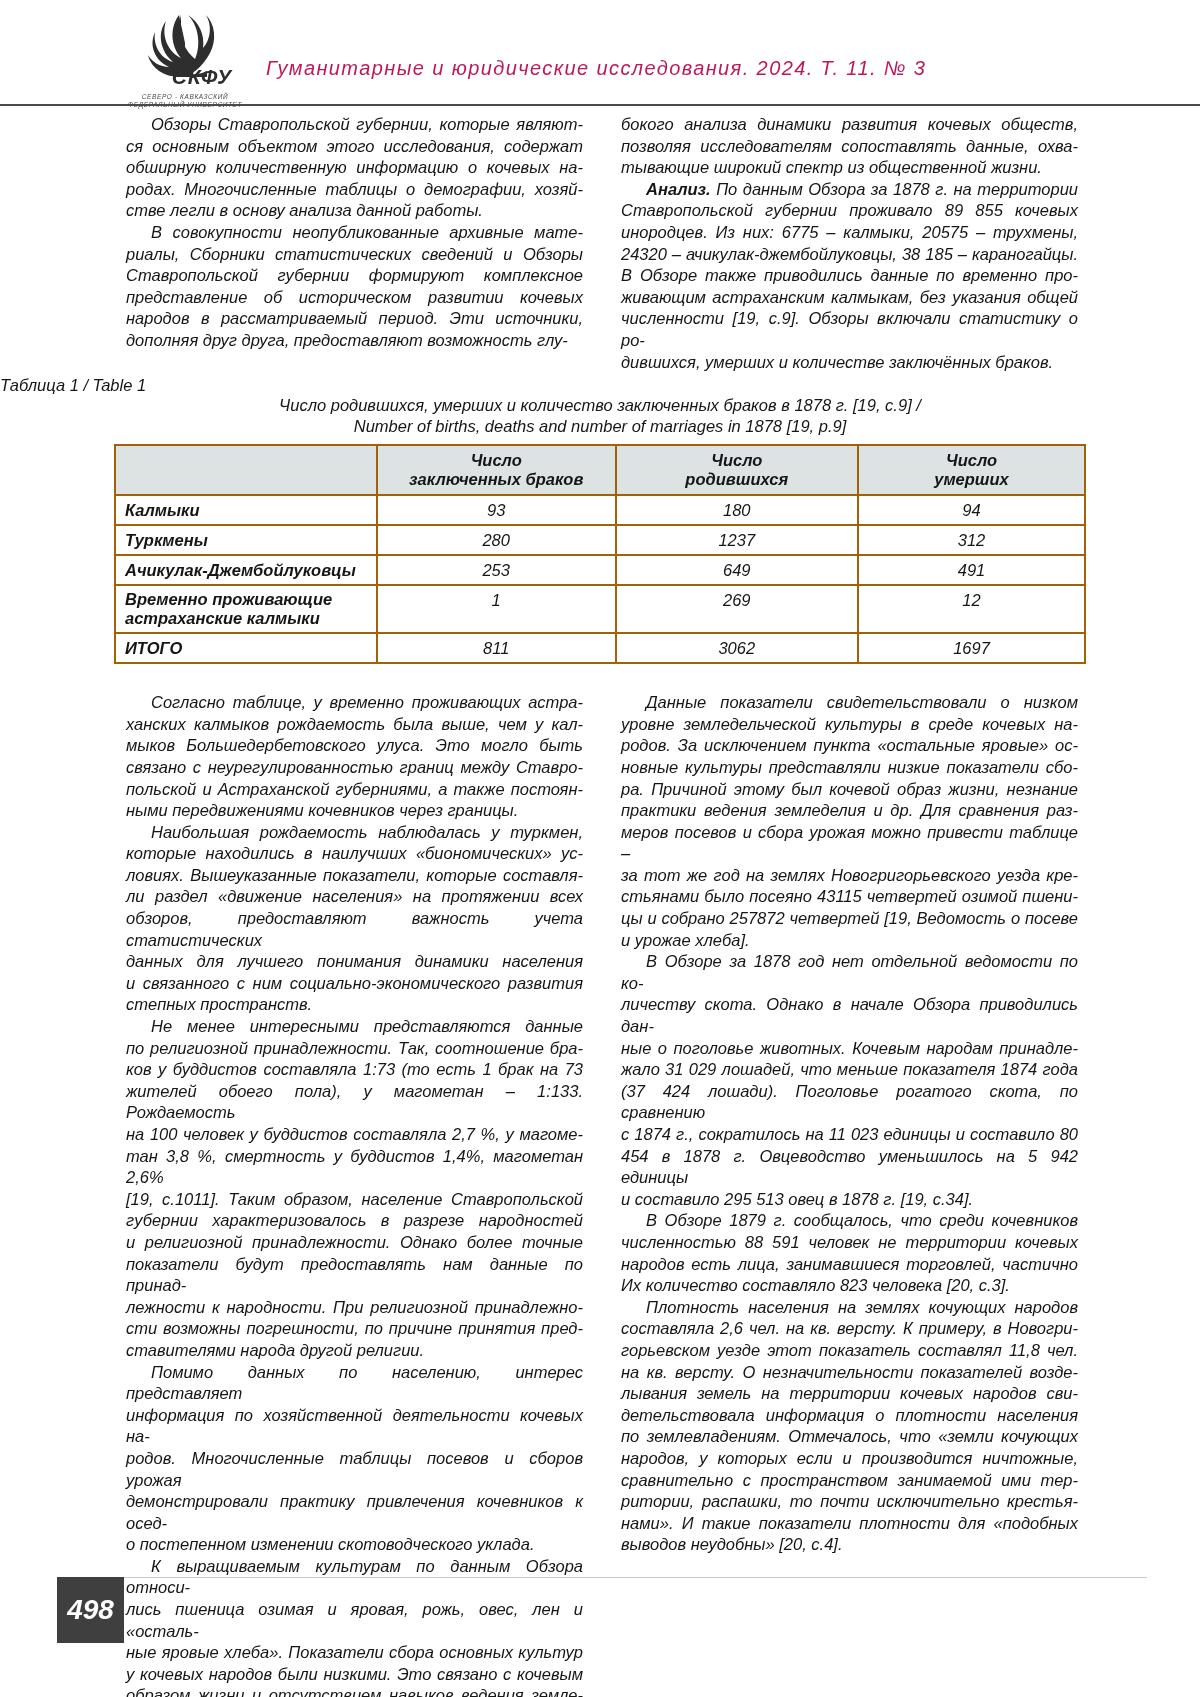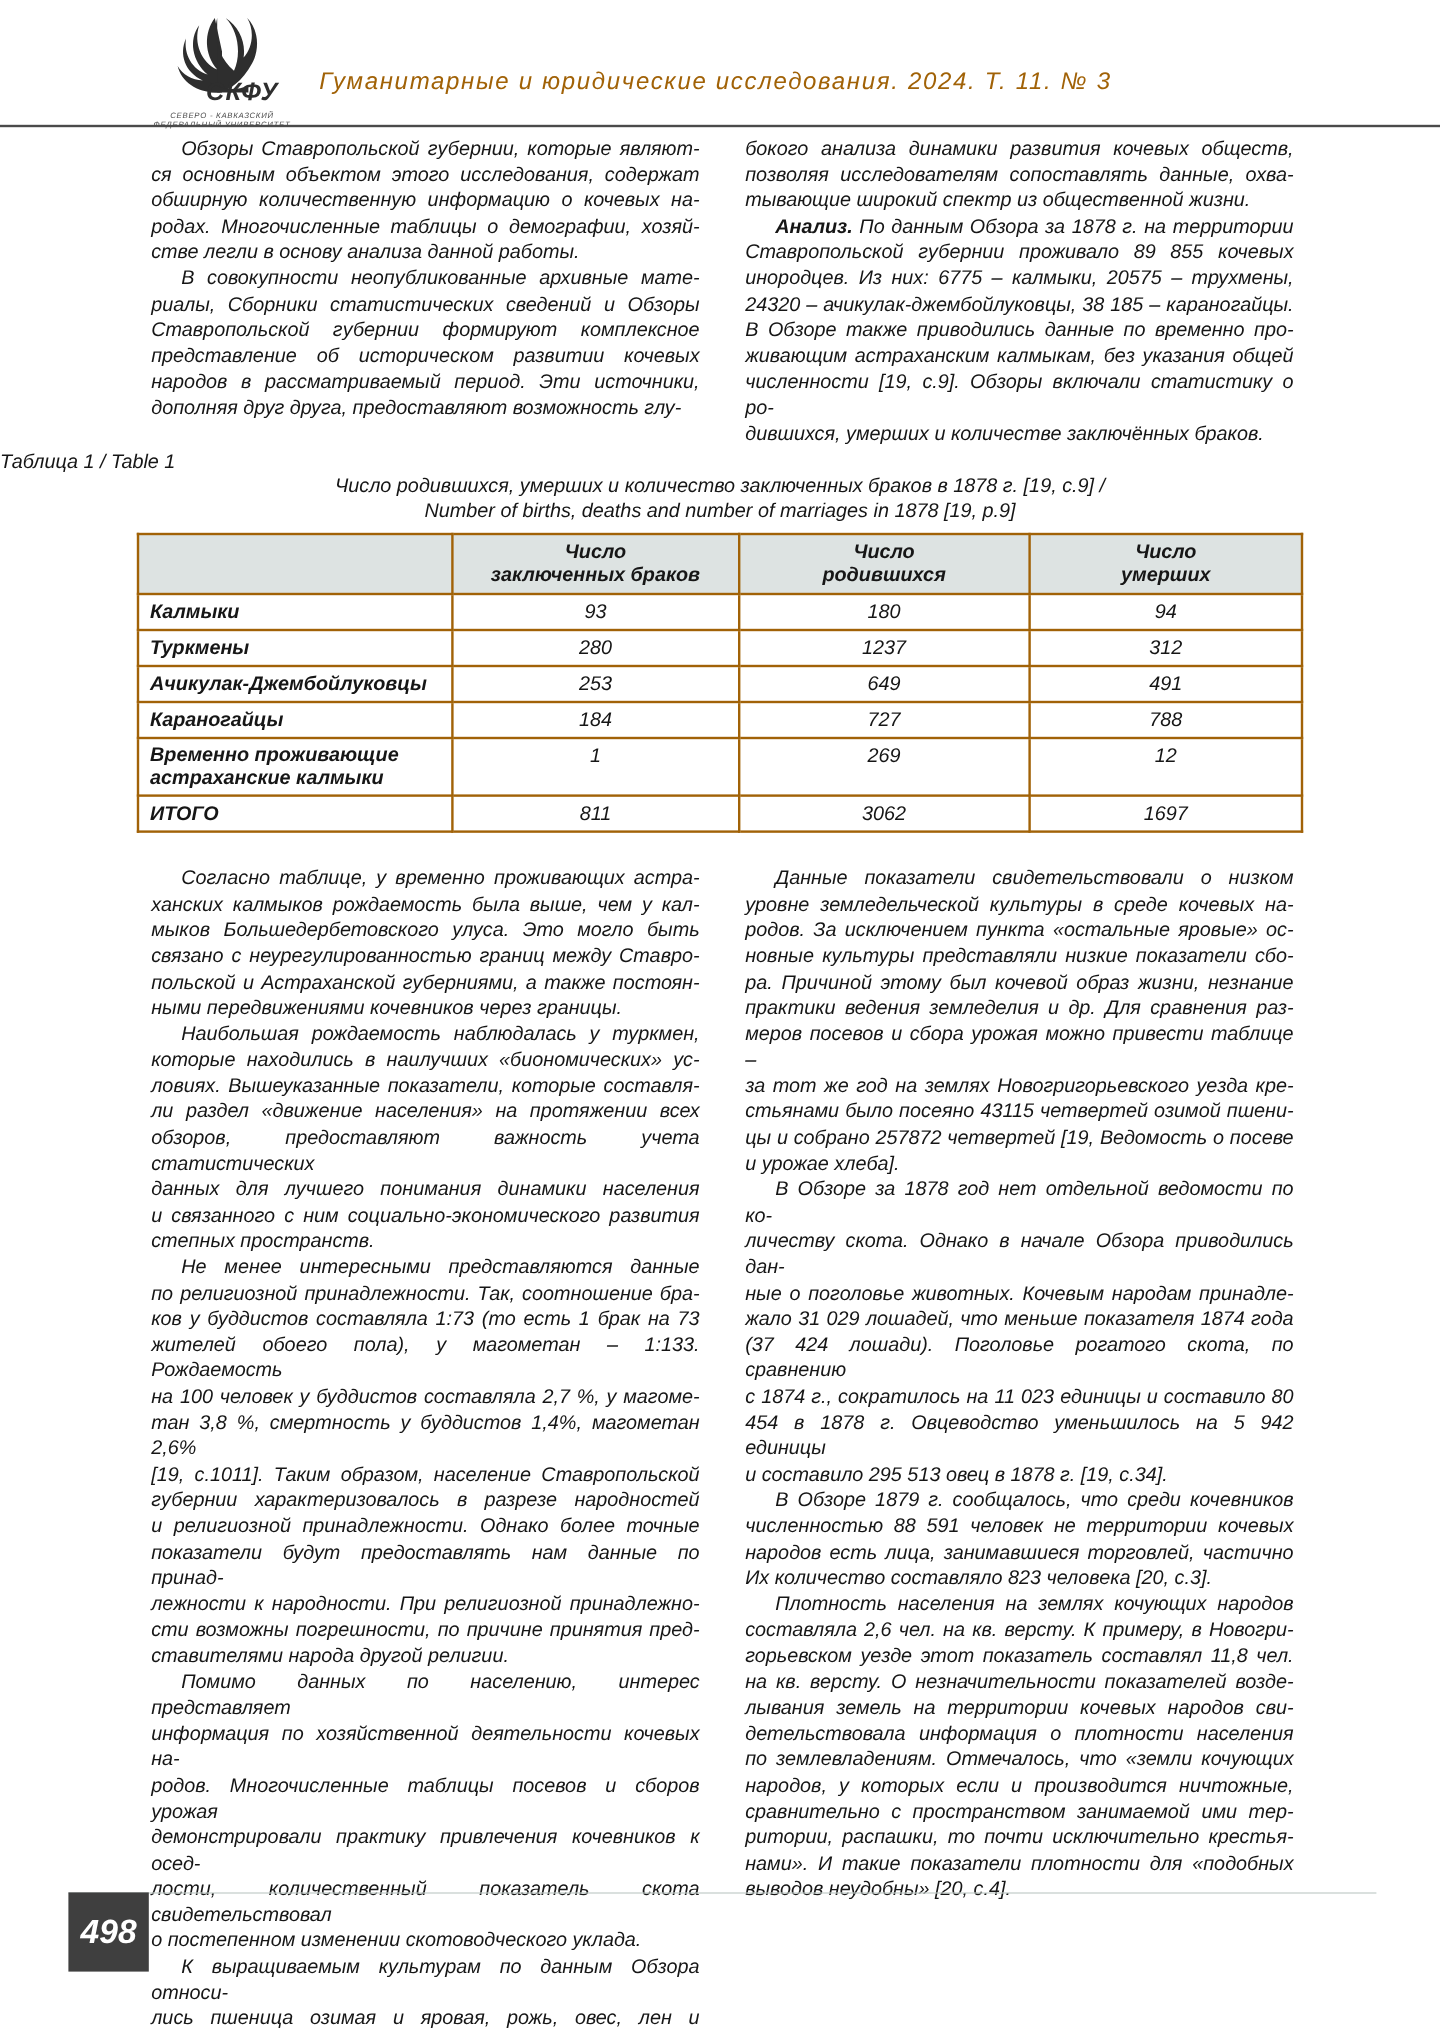--- a/index.html
+++ b/index.html
@@ -7,21 +7,21 @@
     position:relative; width:1200px; height:1697px; margin:0 auto;
     background:#ffffff; overflow:hidden;
     font-family:"Liberation Sans", sans-serif; color:#161616;font-style:italic;
   }
   
   .hdr { display:flex; align-items:center; padding:22px 0 0 126px; height:100px; box-sizing:border-box; }
   .logo { position:relative; width:118px; flex:0 0 auto; text-align:center; }
   .logo svg { display:block; margin:0 auto; }
   .logo-acronym { font-weight:bold; font-size:21px; letter-spacing:1px; color:#2e2e2e; margin-top:-26px; padding-left:34px; }
   .logo-sub { font-size:6.5px; letter-spacing:0.6px; color:#4a4a4a; line-height:8px; margin-top:4px; white-space:nowrap; }
-  .journal-title { font-size:20px; letter-spacing:1.4px; color:#a16207; margin:14px 0 0 22px; }
+  .journal-title { font-size:20px; letter-spacing:1.4px; color:#be185d; margin:14px 0 0 22px; }
   .hdr-rule { height:2px; background:#4a4a4a; margin-top:4px; }
   
   .two-col { display:flex; gap:38px; padding:8px 122px 0 126px; }
   .two-col .col { flex:1 1 0; font-size:16.5px; line-height:21.6px; }
   .para { margin:0; }
   .para .line { text-align:justify; text-align-last:justify; }
   .para .line.indent { text-indent:25px; }
   .para .line.last { text-align-last:left; }
   
   .table-label { text-align:left; padding-right:122px; font-size:16.5px; margin-top:3px; }
@@ -135,26 +135,20 @@
           <td class="val">280</td>
           <td class="val">1237</td>
           <td class="val">312</td>
         </tr>
         <tr class="single">
           <td class="lbl">Ачикулак-Джембойлуковцы</td>
           <td class="val">253</td>
           <td class="val">649</td>
           <td class="val">491</td>
         </tr>
-        <tr class="single">
-          <td class="lbl">Караногайцы</td>
-          <td class="val">184</td>
-          <td class="val">727</td>
-          <td class="val">788</td>
-        </tr>
         <tr class="double">
           <td class="lbl">Временно проживающие астраханские калмыки</td>
           <td class="val">1</td>
           <td class="val">269</td>
           <td class="val">12</td>
         </tr>
         <tr class="single">
           <td class="lbl">ИТОГО</td>
           <td class="val">811</td>
           <td class="val">3062</td>
@@ -196,21 +190,20 @@
           <div class="line">показатели будут предоставлять нам данные по принад-</div>
           <div class="line">лежности к народности. При религиозной принадлежно-</div>
           <div class="line">сти возможны погрешности, по причине принятия пред-</div>
           <div class="line last">ставителями народа другой религии.</div>
         </div>
         <div class="para">
           <div class="line indent">Помимо данных по населению, интерес представляет</div>
           <div class="line">информация по хозяйственной деятельности кочевых на-</div>
           <div class="line">родов. Многочисленные таблицы посевов и сборов урожая</div>
           <div class="line">демонстрировали практику привлечения кочевников к осед-</div>
-          <div class="line">лости, количественный показатель скота свидетельствовал</div>
           <div class="line last">о постепенном изменении скотоводческого уклада.</div>
         </div>
         <div class="para">
           <div class="line indent">К выращиваемым культурам по данным Обзора относи-</div>
           <div class="line">лись пшеница озимая и яровая, рожь, овес, лен и «осталь-</div>
           <div class="line">ные яровые хлеба». Показатели сбора основных культур</div>
           <div class="line">у кочевых народов были низкими. Это связано с кочевым</div>
           <div class="line">образом жизни и отсутствием навыков ведения земле-</div>
           <div class="line last">делия. Данные представлены в следующей таблице.</div>
         </div>

